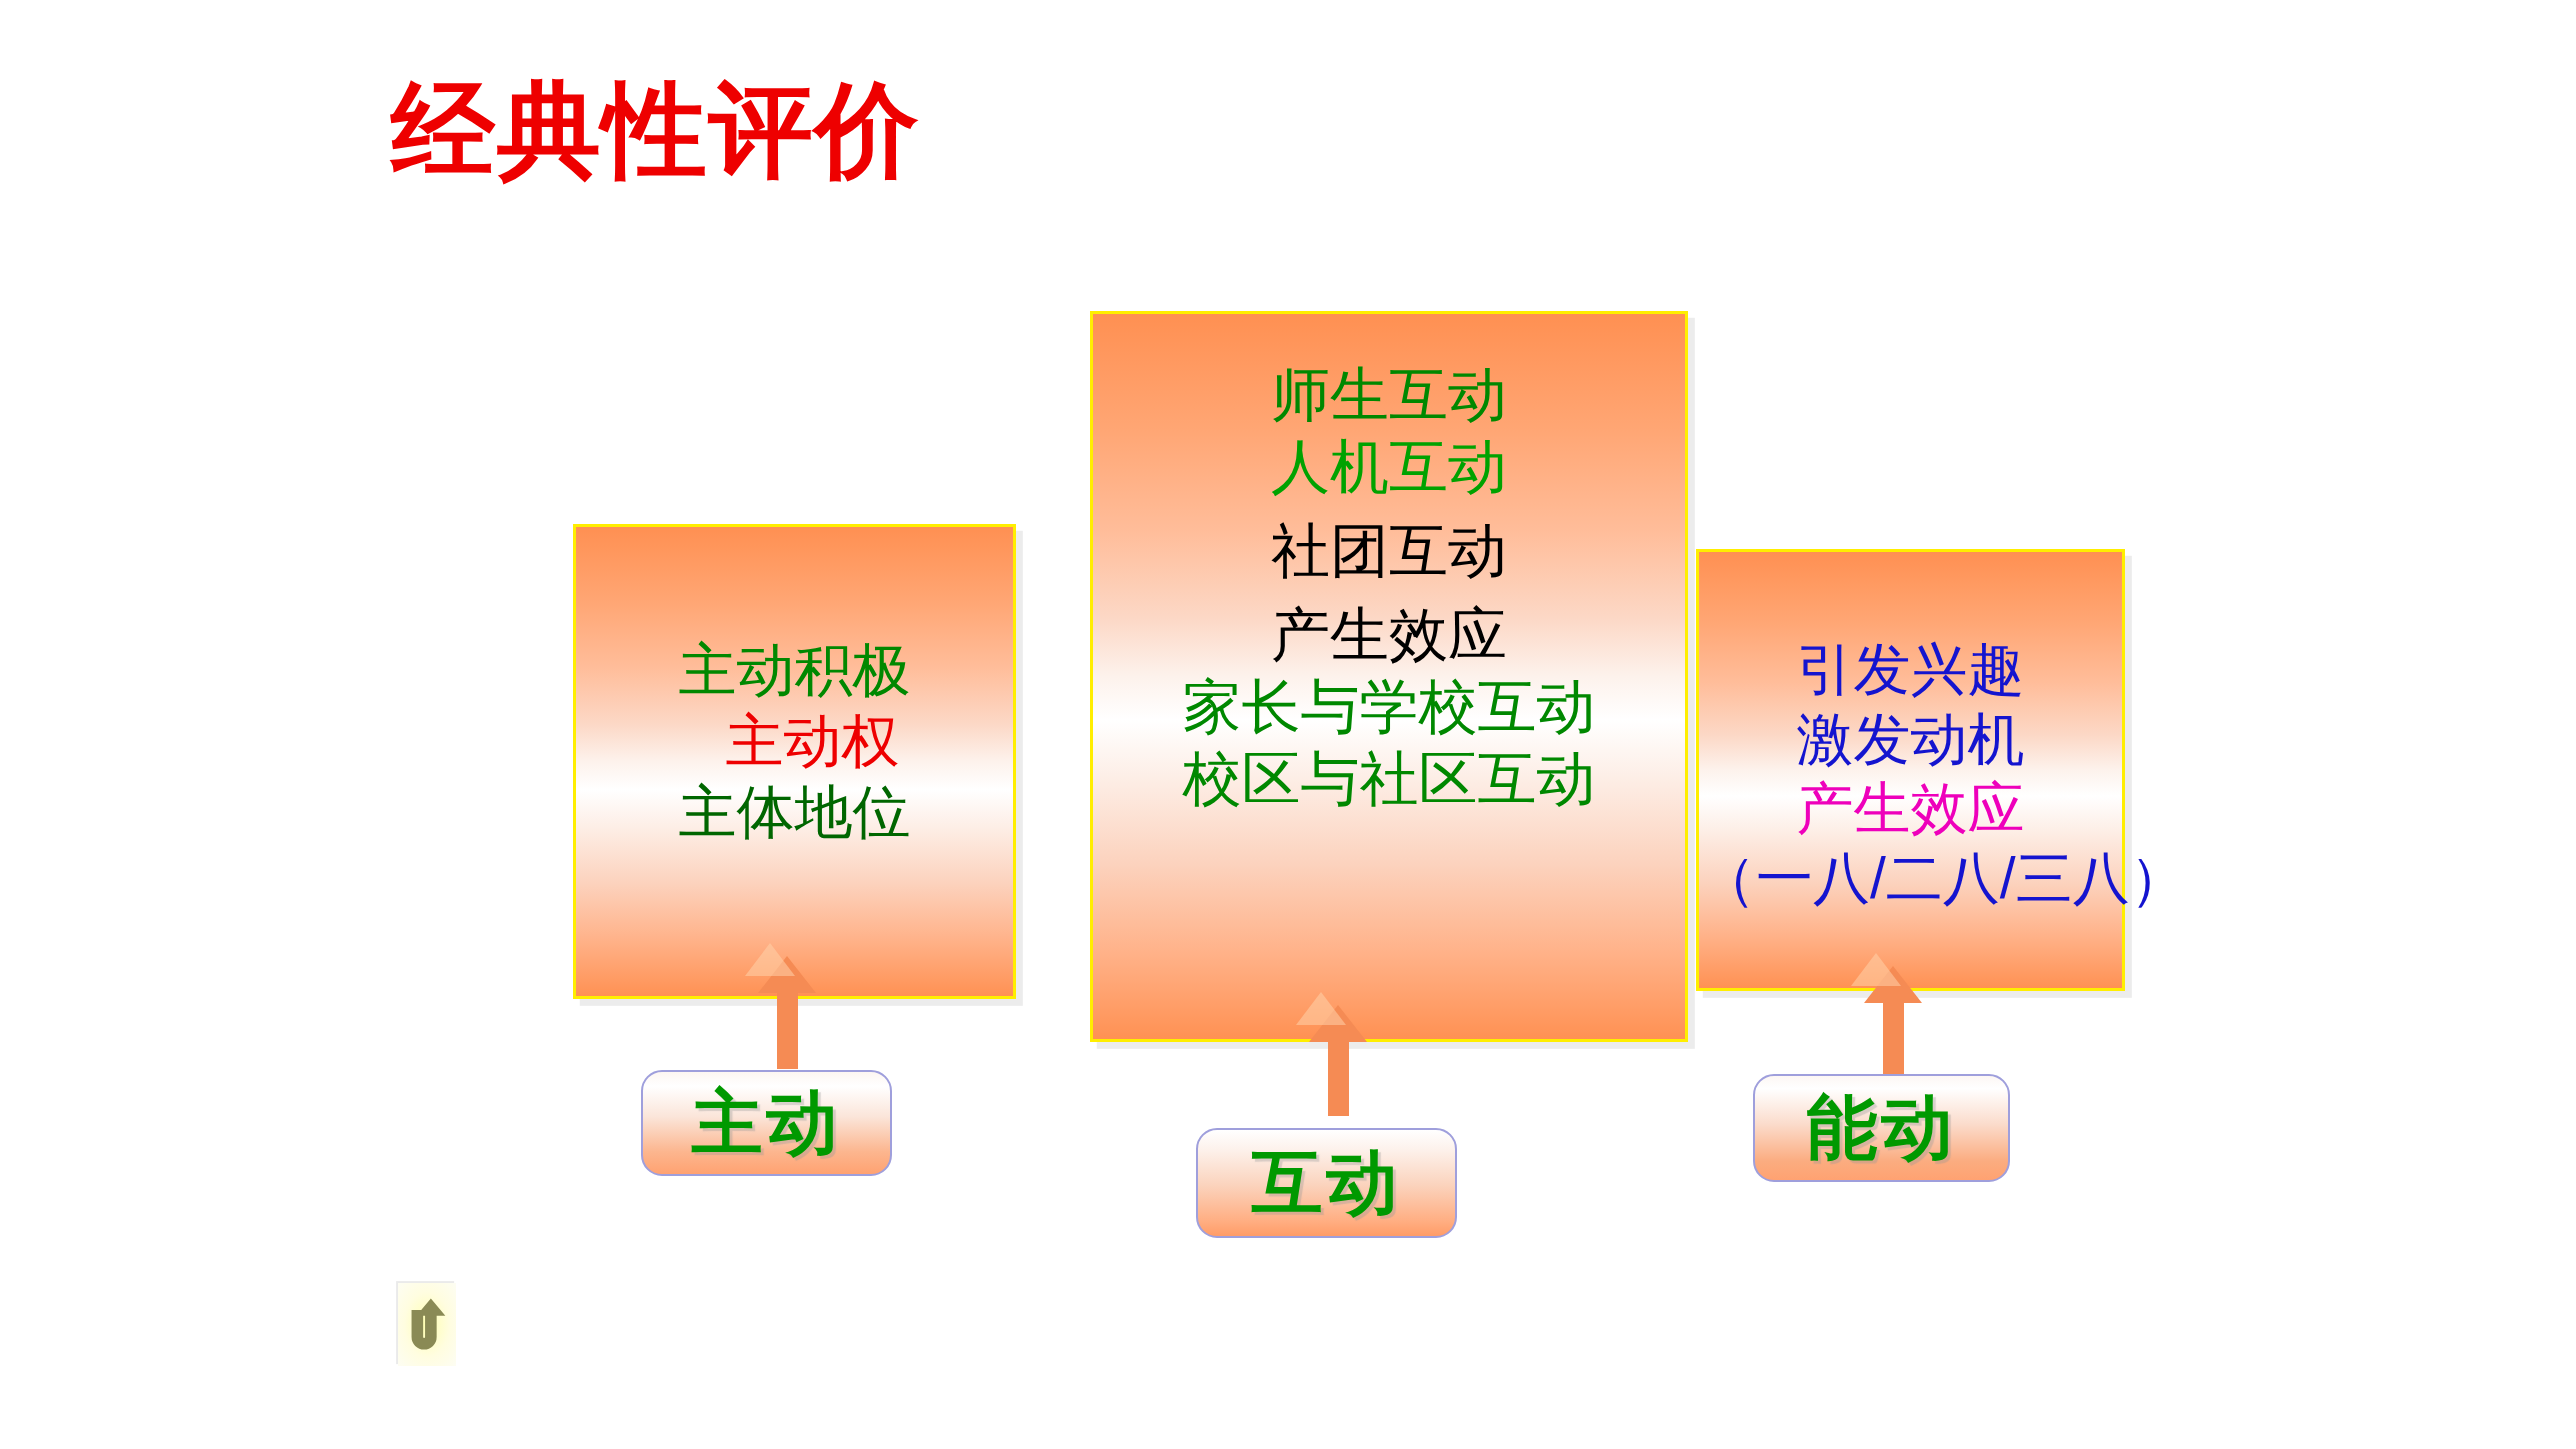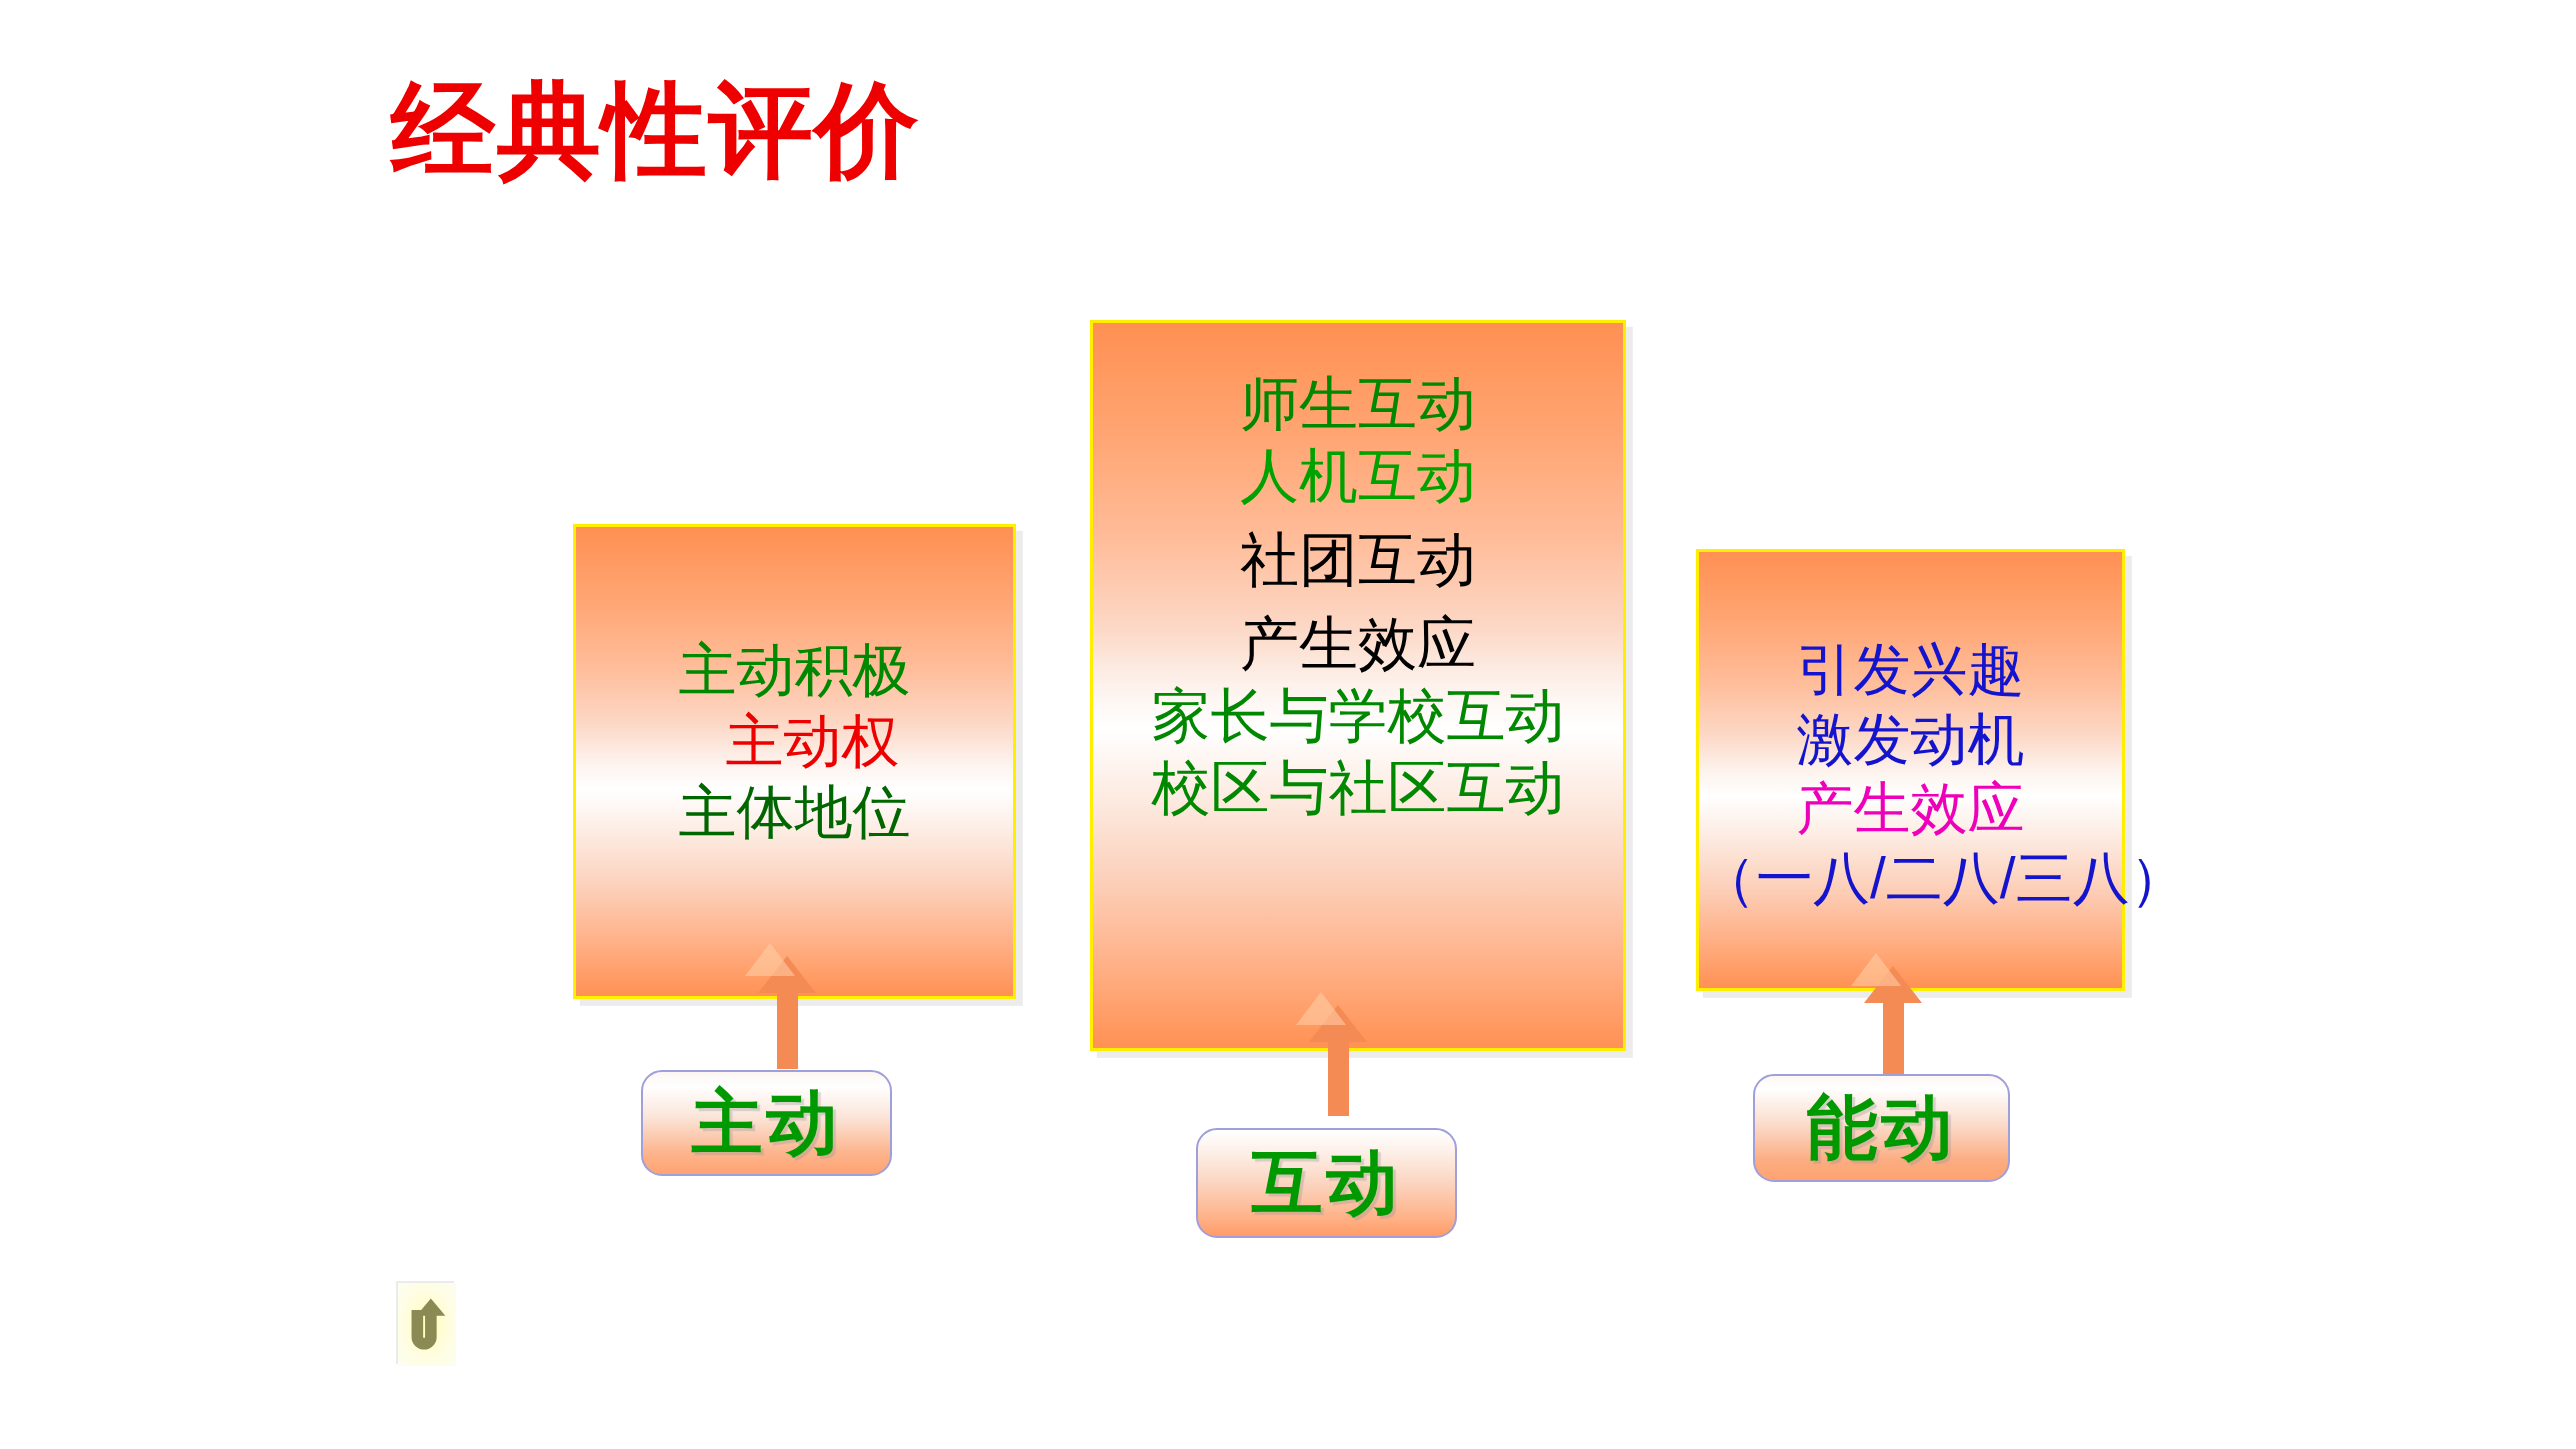--- a/index.html
+++ b/index.html
@@ -66,22 +66,22 @@
     left: 573px; top: 524px;
     width: 443px; height: 475px;
   }
   #panel-left .panel-lines {
     top: 108px;
     font-size: 58px;
   }
 
   
   #panel-center {
-    left: 1090px; top: 320px;
-    width: 536px; height: 731px;
+    left: 1090px; top: 311px;
+    width: 598px; height: 731px;
   }
   #panel-center .panel-lines {
     top: 46px;
     font-size: 59px;
   }
 
   
   #panel-right {
     left: 1696px; top: 537px;
     width: 429px; height: 442px; margin-top: 12px;

